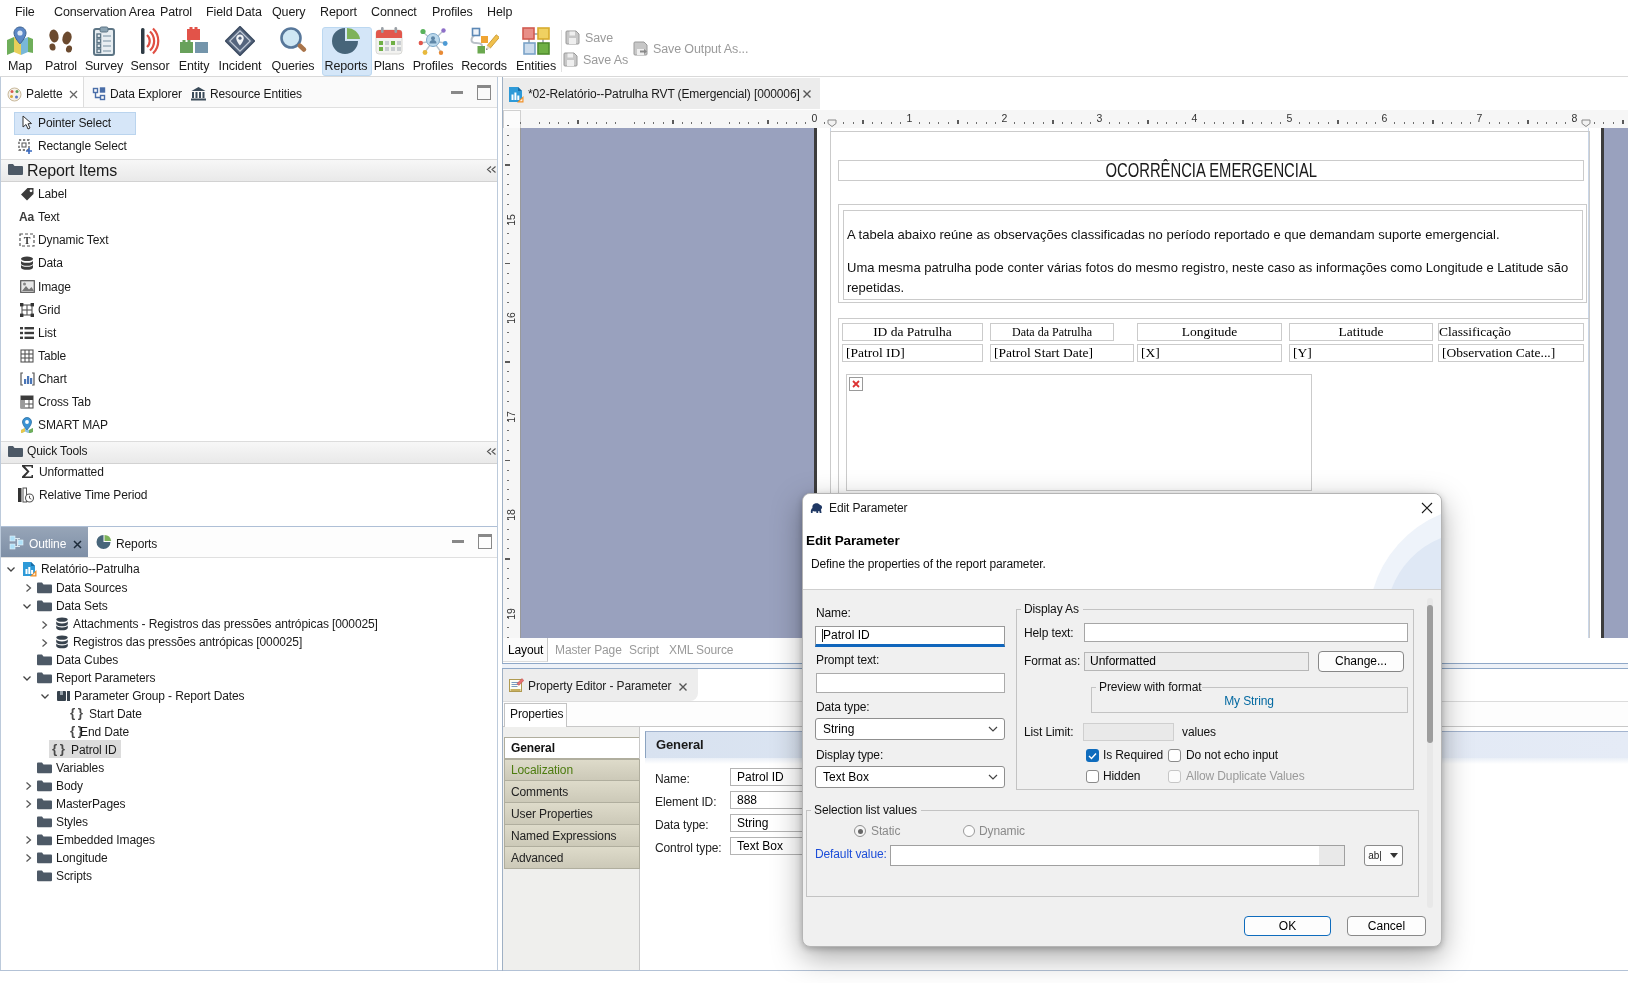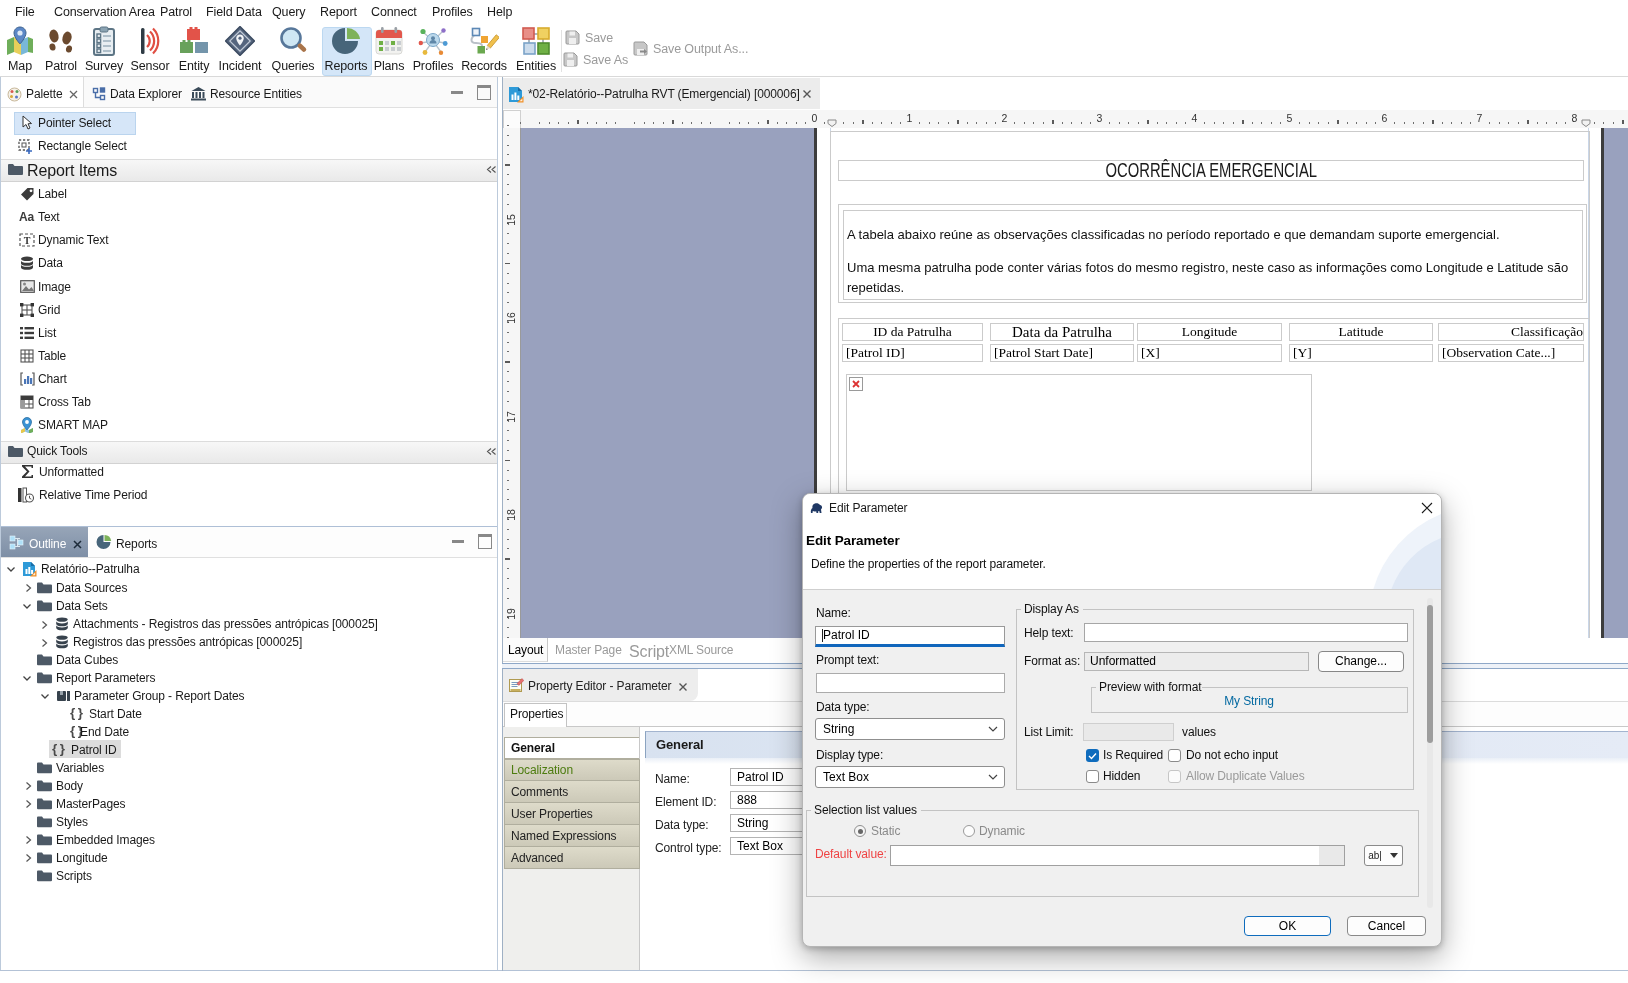--- a/index.html
+++ b/index.html
@@ -697,40 +697,40 @@
 <div class="abs" style="left:838px;top:160px;width:746px;height:21px;border:1px solid #cbcbcb;box-sizing:border-box"></div>
 <div class="abs" style="left:838px;top:159px;width:746px;text-align:center;font-size:19.5px;color:#1a1a1a"><span style="display:inline-block;transform:scaleX(0.76);transform-origin:center">OCORRÊNCIA EMERGENCIAL</span></div>
 <div class="abs" style="left:838px;top:204px;width:749px;height:99px;border:1px solid #cbcbcb;box-sizing:border-box"></div>
 <div class="abs" style="left:843px;top:210px;width:740px;height:90px;border:1px solid #cbcbcb;box-sizing:border-box"></div>
 <div class="tx" style="left:847px;top:227px;font-size:13px;letter-spacing:0;color:#111">A tabela abaixo reúne as observações classificadas no período reportado e que demandam suporte emergencial.</div>
 <div class="tx" style="left:847px;top:260px;font-size:13px;letter-spacing:0;color:#111">Uma mesma patrulha pode conter várias fotos do mesmo registro, neste caso as informações como Longitude e Latitude são</div>
 <div class="tx" style="left:847px;top:280px;font-size:13px;letter-spacing:0;color:#111">repetidas.</div>
 
 <div class="abs" style="left:838px;top:318px;width:752px;height:320px;border:1px solid #cbcbcb;border-bottom:none;box-sizing:border-box"></div>
 <div class="abs" style="left:842px;top:323px;width:141px;height:18px;border:1px solid #cbcbcb;box-sizing:border-box;font-family:'Liberation Serif',serif;font-size:13.5px;text-align:center;line-height:16px">ID da Patrulha</div>
-<div class="abs" style="left:990px;top:323px;width:144px;height:18px;border:1px solid #cbcbcb;box-sizing:border-box;font-family:'Liberation Serif',serif;font-size:15px;text-align:center;line-height:16px">Data da Patrulha</div>
+<div class="abs" style="left:990px;top:323px;width:124px;height:18px;border:1px solid #cbcbcb;box-sizing:border-box;font-family:'Liberation Serif',serif;font-size:12px;text-align:center;line-height:16px">Data da Patrulha</div>
 <div class="abs" style="left:1137px;top:323px;width:145px;height:18px;border:1px solid #cbcbcb;box-sizing:border-box;font-family:'Liberation Serif',serif;font-size:13.5px;text-align:center;line-height:16px">Longitude</div>
 <div class="abs" style="left:1289px;top:323px;width:144px;height:18px;border:1px solid #cbcbcb;box-sizing:border-box;font-family:'Liberation Serif',serif;font-size:13.5px;text-align:center;line-height:16px">Latitude</div>
-<div class="abs" style="left:1438px;top:323px;width:146px;height:18px;border:1px solid #cbcbcb;box-sizing:border-box;font-family:'Liberation Serif',serif;font-size:13.5px;text-align:right;line-height:16px">Classificação</div>
+<div class="abs" style="left:1438px;top:323px;width:146px;height:18px;border:1px solid #cbcbcb;box-sizing:border-box;font-family:'Liberation Serif',serif;font-size:13.5px;text-align:left;line-height:16px">Classificação</div>
 <div class="abs" style="left:842px;top:344px;width:141px;height:18px;border:1px solid #cbcbcb;box-sizing:border-box;font-family:'Liberation Serif',serif;font-size:13.5px;line-height:16px;padding-left:3px">[Patrol ID]</div>
 <div class="abs" style="left:990px;top:344px;width:144px;height:18px;border:1px solid #cbcbcb;box-sizing:border-box;font-family:'Liberation Serif',serif;font-size:13.5px;line-height:16px;padding-left:3px">[Patrol Start Date]</div>
 <div class="abs" style="left:1137px;top:344px;width:145px;height:18px;border:1px solid #cbcbcb;box-sizing:border-box;font-family:'Liberation Serif',serif;font-size:13.5px;line-height:16px;padding-left:3px">[X]</div>
 <div class="abs" style="left:1289px;top:344px;width:144px;height:18px;border:1px solid #cbcbcb;box-sizing:border-box;font-family:'Liberation Serif',serif;font-size:13.5px;line-height:16px;padding-left:3px">[Y]</div>
 <div class="abs" style="left:1438px;top:344px;width:146px;height:18px;border:1px solid #cbcbcb;box-sizing:border-box;font-family:'Liberation Serif',serif;font-size:13.5px;line-height:16px;padding-left:3px">[Observation Cate...]</div>
 <div class="abs" style="left:846px;top:374px;width:466px;height:117px;border:1px solid #cbcbcb;box-sizing:border-box;background:#fff"></div>
 <svg class="abs" style="left:849px;top:377px" width="14" height="14" viewBox="0 0 14 14">
     <rect x=".5" y=".5" width="13" height="13" fill="#fff" stroke="#9a9a9a"></rect>
     <path d="M4 4 L10 10 M10 4 L4 10" stroke="#d33" stroke-width="1.8"></path>
   </svg>
 
 <div class="abs" style="left:503px;top:638px;width:1125px;height:25px;background:#fff"></div>
 <div class="abs" style="left:503px;top:638px;width:45px;height:24px;background:#fbfbfb;border-right:1px solid #c8c8c8;border-bottom:1px solid #dcdcdc;box-sizing:border-box"></div>
 <div class="tx" style="left:508px;top:643px;font-size:12px;color:#000">Layout</div>
 <div class="tx" style="left:555px;top:643px;font-size:12px;color:#9a9a9a">Master Page</div>
-<div class="tx" style="left:629px;top:643px;font-size:16px;color:#9a9a9a">Script</div>
+<div class="tx" style="left:629px;top:643px;font-size:12px;color:#9a9a9a">Script</div>
 <div class="tx" style="left:669px;top:643px;font-size:12px;color:#9a9a9a">XML Source</div>
 
 <div class="abs" style="left:502px;top:663px;width:1126px;height:1px;background:#8fa8c8"></div>
 <div class="abs" style="left:502px;top:664px;width:1126px;height:4px;background:#eef2f8"></div>
 <div class="abs" style="left:502px;top:668px;width:1126px;height:1px;background:#8fa8c8"></div>
 
 <div class="abs" style="left:503px;top:669px;width:1125px;height:33px;background:#fff"></div>
 <div class="abs" style="left:503px;top:669px;width:195px;height:32px;background:#ededed;border-radius:0 0 8px 0"></div>
 <svg class="abs" style="left:509px;top:678px" width="15" height="15" viewBox="0 0 15 15">
     <rect x=".5" y="1.5" width="12" height="12" fill="#fdfdf5" stroke="#b09a50"></rect>
@@ -841,21 +841,21 @@
 <div class="tx" style="left:1186px;top:769px;font-size:12px;color:#9a9a9a">Allow Duplicate Values</div>
 
 <div class="abs" style="left:806px;top:810px;width:613px;height:87px;border:1px solid #c3c3c3;box-sizing:border-box"></div>
 <div class="abs" style="left:811px;top:804px;width:110px;height:13px;background:#f0f0f0"></div>
 <div class="tx" style="left:814px;top:803px;font-size:12px;color:#111">Selection list values</div>
 <div class="abs" style="left:854px;top:825px;width:12px;height:12px;border:1px solid #909090;border-radius:50%;background:#f5f5f5;box-sizing:border-box"></div>
 <div class="abs" style="left:857.5px;top:828.5px;width:5px;height:5px;border-radius:50%;background:#666"></div>
 <div class="tx" style="left:871px;top:824px;font-size:12px;color:#8a8a8a">Static</div>
 <div class="abs" style="left:963px;top:825px;width:12px;height:12px;border:1px solid #9a9a9a;border-radius:50%;background:#fdfdfd;box-sizing:border-box"></div>
 <div class="tx" style="left:979px;top:824px;font-size:12px;color:#8a8a8a">Dynamic</div>
-<div class="tx" style="left:815px;top:847px;font-size:12px;color:#ef4444">Default value:</div>
+<div class="tx" style="left:815px;top:847px;font-size:12px;color:#1d4ed8">Default value:</div>
 <div class="abs" style="left:890px;top:845px;width:455px;height:21px;background:#fff;border:1px solid #a0a0a0;box-sizing:border-box"></div>
 <div class="abs" style="left:1319px;top:846px;width:25px;height:19px;background:#e9e9e9"></div>
 <div class="abs" style="left:1364px;top:845px;width:22px;height:21px;background:#fdfdfd;border:1px solid #8a8a8a;border-radius:3px 0 0 3px;box-sizing:border-box;font-size:10px;line-height:19px;text-align:center;color:#222">ab|</div>
 <div class="abs" style="left:1385px;top:845px;width:18px;height:21px;background:#fdfdfd;border:1px solid #8a8a8a;border-left:none;border-radius:0 3px 3px 0;box-sizing:border-box"></div>
 <svg class="abs" style="left:1390px;top:853px" width="8" height="5" viewBox="0 0 8 5">
     <polygon points="0,0 8,0 4,5" fill="#333"></polygon>
   </svg>
 
 <div class="abs" style="left:1427px;top:598px;width:6px;height:310px;background:#e8e8e8;border-radius:3px"></div>
 <div class="abs" style="left:1427px;top:605px;width:6px;height:138px;background:#9d9d9d;border-radius:3px"></div>

